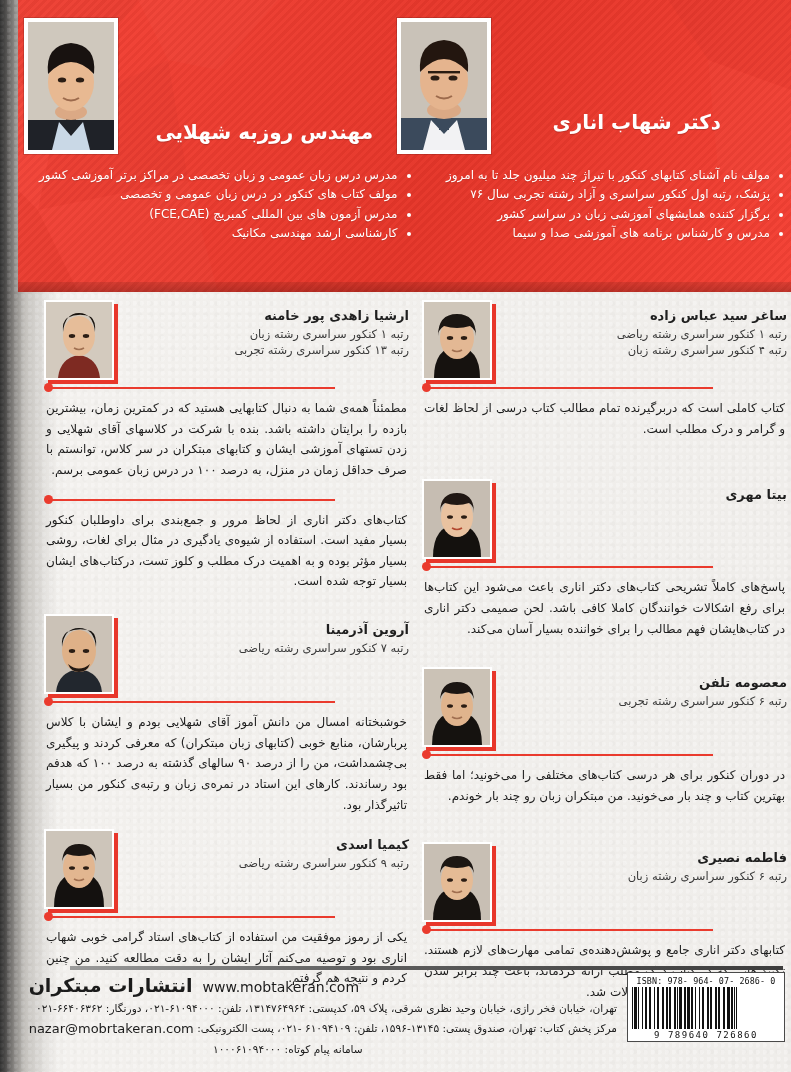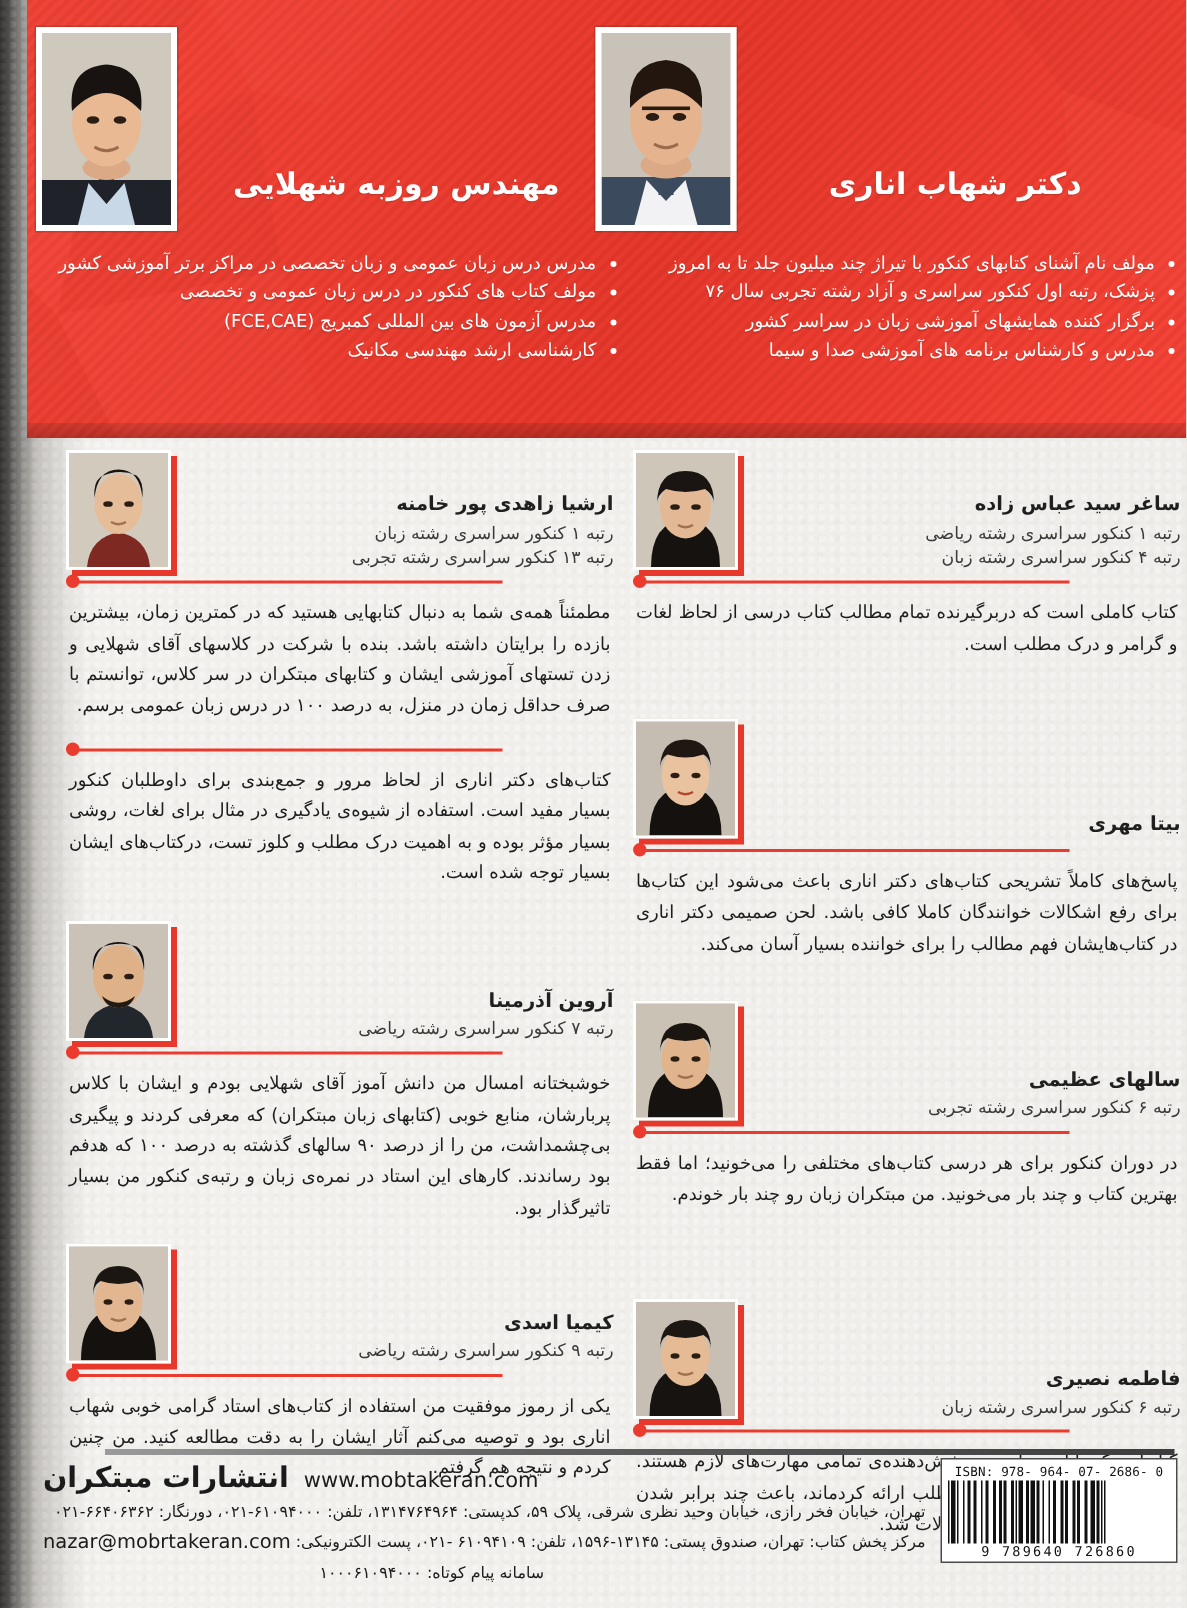--- a/index.html
+++ b/index.html
@@ -90,21 +90,21 @@
   }
   .col{
     position:absolute;top:0;width:365px;
   }
   .col.right{right:4px;}
   .col.left{left:26px;}
 
   .tst{position:relative;margin-bottom:12px;}
   .tst-head{
     display:flex;flex-direction:row-reverse;
-    align-items:flex-end;justify-content:flex-start;
+    align-items:flex-start;justify-content:flex-start;
     min-height:76px;
   }
   .tst-photo{
     width:66px;height:76px;background:#cdbfb4;
     border:2px solid #ffffff;
     flex:0 0 auto;position:relative;overflow:hidden;
     box-shadow:4px 4px 0 0 #e8372b;
     margin-left:0;margin-right:0;
   }
   .tst-photo .face{position:absolute;inset:0;}
@@ -216,21 +216,21 @@
       </div>
       <ul class="bullets">
         <li><span class="dot"></span><span>مولف نام آشنای کتابهای کنکور با تیراژ چند میلیون جلد تا به امروز</span></li>
         <li><span class="dot"></span><span>پزشک، رتبه اول کنکور سراسری و آزاد رشته تجربی سال ۷۶</span></li>
         <li><span class="dot"></span><span>برگزار کننده همایشهای آموزشی زبان در سراسر کشور</span></li>
         <li><span class="dot"></span><span>مدرس و کارشناس برنامه های آموزشی صدا و سیما</span></li>
       </ul>
     </div>
 
     <div class="author-col left">
-      <div class="author-top" style="flex-direction:row-reverse;">
+      <div class="author-top" style="flex-direction:row-reverse;align-items:center;">
         <div class="author-photo">
           <svg class="face" viewBox="0 0 86 128" preserveAspectRatio="xMidYMid slice">
             <rect width="86" height="128" fill="#cfc8bd"></rect>
             <rect y="98" width="86" height="30" fill="#1f2228"></rect>
             <path d="M24 128 L31 100 L43 114 L55 100 L62 128 Z" fill="#c9d8e6"></path>
             <rect x="38" y="88" width="10" height="20" fill="#1f2228"></rect>
             <ellipse cx="43" cy="90" rx="16" ry="8" fill="#dba985"></ellipse>
             <ellipse cx="43" cy="60" rx="23" ry="29" fill="#e8b992"></ellipse>
             <path d="M20 52 q23 -24 46 0 q3 -29 -23 -31 q-26 2 -23 31z" fill="#181210"></path>
             <ellipse cx="34" cy="58" rx="4.2" ry="2.5" fill="#2b1d14"></ellipse>
@@ -310,32 +310,32 @@
               <rect width="66" height="76" fill="#cbc2b6"></rect>
               <path d="M8 76 q0 -32 25 -34 q25 2 25 34z" fill="#15120f"></path>
               <ellipse cx="33" cy="37" rx="16" ry="20" fill="#e0b48d"></ellipse>
               <path d="M16 33 q0 -20 17 -20 q17 0 17 20 q0 -7 -5 -10 q-12 4 -24 0 q-5 3 -5 10z" fill="#1b1512"></path>
               <ellipse cx="26" cy="37" rx="3" ry="1.8" fill="#2b1d14"></ellipse>
               <ellipse cx="40" cy="37" rx="3" ry="1.8" fill="#2b1d14"></ellipse>
               <path d="M28 48 q5 3 10 0" stroke="#a06f50" stroke-width="1.6" fill="none"></path>
             </svg>
           </div>
           <div class="tst-meta">
-            <div class="tst-name">سالهای عظیمی</div>
+            <div class="tst-name">معصومه تلفن</div>
             <div class="tst-rank">رتبه ۶ کنکور سراسری رشته تجربی</div>
           </div>
         </div>
         <div class="tst-rule">
             <span class="line"></span>
             <span class="cap"></span>
           </div>
         <div class="tst-body">در دوران کنکور برای هر درسی کتاب‌های مختلفی را می‌خونید؛ اما فقط بهترین کتاب و چند بار می‌خونید. من مبتکران زبان رو چند بار خوندم.</div>
       </div>
 
-      <div class="tst" style="margin-top:60px;">
+      <div class="tst" style="margin-top:36px;">
         <div class="tst-head">
           <div class="tst-photo">
             <svg class="face" viewBox="0 0 66 76" preserveAspectRatio="xMidYMid slice">
               <rect width="66" height="76" fill="#c8bfb4"></rect>
               <path d="M9 76 q0 -31 24 -33 q24 2 24 33z" fill="#171310"></path>
               <ellipse cx="33" cy="36" rx="16" ry="20" fill="#e5bb95"></ellipse>
               <path d="M16 32 q0 -20 17 -20 q17 0 17 20 q0 -7 -5 -10 q-12 4 -24 0 q-5 3 -5 10z" fill="#1d1713"></path>
               <ellipse cx="26" cy="36" rx="3" ry="1.8" fill="#2b1d14"></ellipse>
               <ellipse cx="40" cy="36" rx="3" ry="1.8" fill="#2b1d14"></ellipse>
               <path d="M28 47 q5 3 10 0" stroke="#a06f50" stroke-width="1.6" fill="none"></path>

